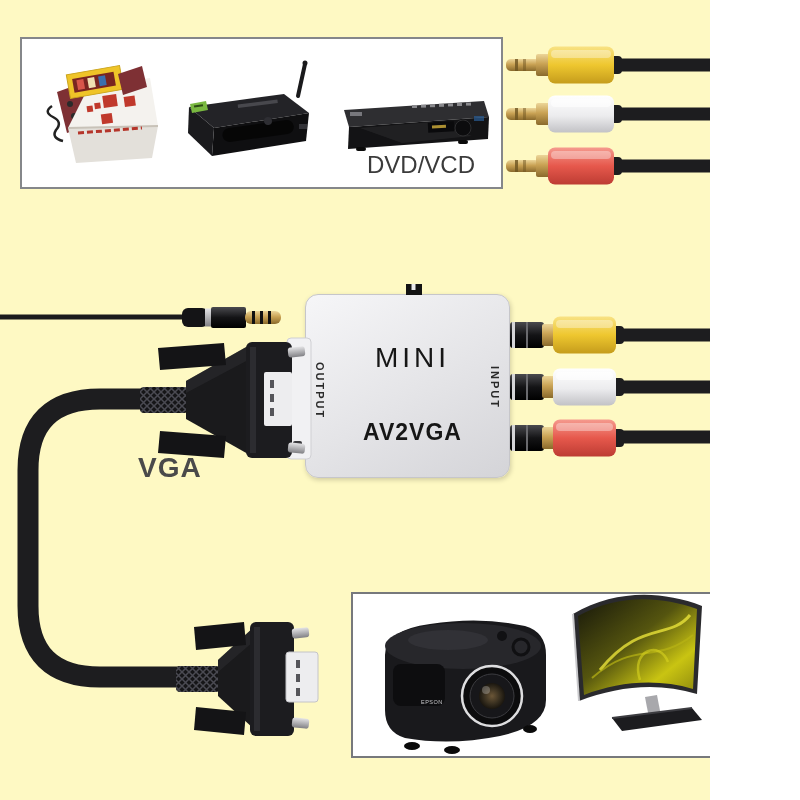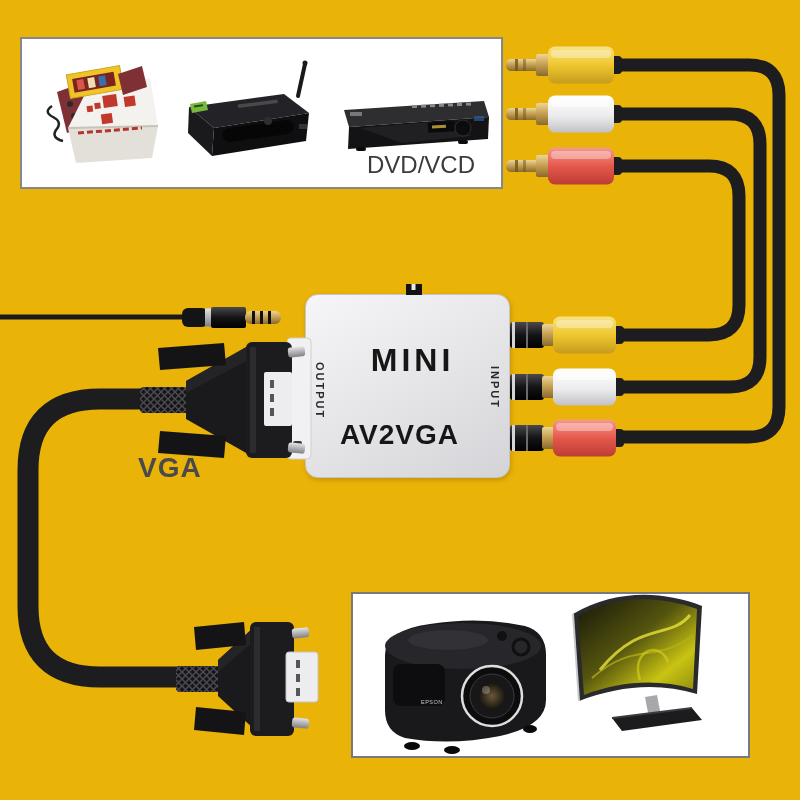--- a/index.html
+++ b/index.html
@@ -1,31 +1,31 @@
 <!DOCTYPE html>
 <html><head>
 <meta charset="utf-8">
 <style>
   html,body{margin:0;padding:0;background:#fff;}
-  #stage{position:relative;width:800px;height:800px;background:#eab308;overflow:hidden;
+  #stage{position:relative;width:710px;height:800px;background:#fef9c3;overflow:hidden;
          font-family:"Liberation Sans", sans-serif;}
   .photo-box{position:absolute;background:#fff;border:2px solid #85878a;box-sizing:border-box;z-index:1;}
   #source-box{left:20px;top:37px;width:483px;height:152px;}
   #display-box{left:351px;top:592px;width:399px;height:166px;border-color:#77797c;}
   #converter{position:absolute;left:305px;top:294px;width:205px;height:184px;z-index:1;
              border-radius:13px;border:1px solid #c6c6ca;box-sizing:border-box;
              background:linear-gradient(150deg,#f6f6f8 0%,#e4e4e7 55%,#d4d4d8 100%);
              box-shadow:1px 2px 5px rgba(0,0,0,0.18);}
   #gfx{position:absolute;left:0;top:0;z-index:2;}
   .lbl{position:absolute;z-index:3;color:#3b3b3b;}
   #lbl-dvd{left:351px;top:151px;width:140px;text-align:center;font-size:24px;color:#3b3b3b;}
   #lbl-vga{left:138px;top:452px;font-size:28px;font-weight:700;color:#4a4a4a;letter-spacing:1px;}
-  #lbl-mini{left:305px;top:342px;width:215px;text-align:center;font-size:32px;font-weight:700;
+  #lbl-mini{left:305px;top:342px;width:215px;text-align:center;font-size:28px;font-weight:400;
             letter-spacing:4px;color:#161616;}
-  #lbl-model{left:292px;top:419px;width:215px;text-align:center;font-size:28px;font-weight:800;
+  #lbl-model{left:305px;top:419px;width:215px;text-align:center;font-size:23px;font-weight:800;
              letter-spacing:1px;color:#161616;}
   .vtxt{writing-mode:vertical-rl;font-size:11px;font-weight:700;letter-spacing:2px;color:#2a2a2a;}
   #lbl-output{left:314px;top:362px;}
   #lbl-input{left:489px;top:366px;}
 </style>
 </head>
 <body>
 
 <div id="stage">
 

